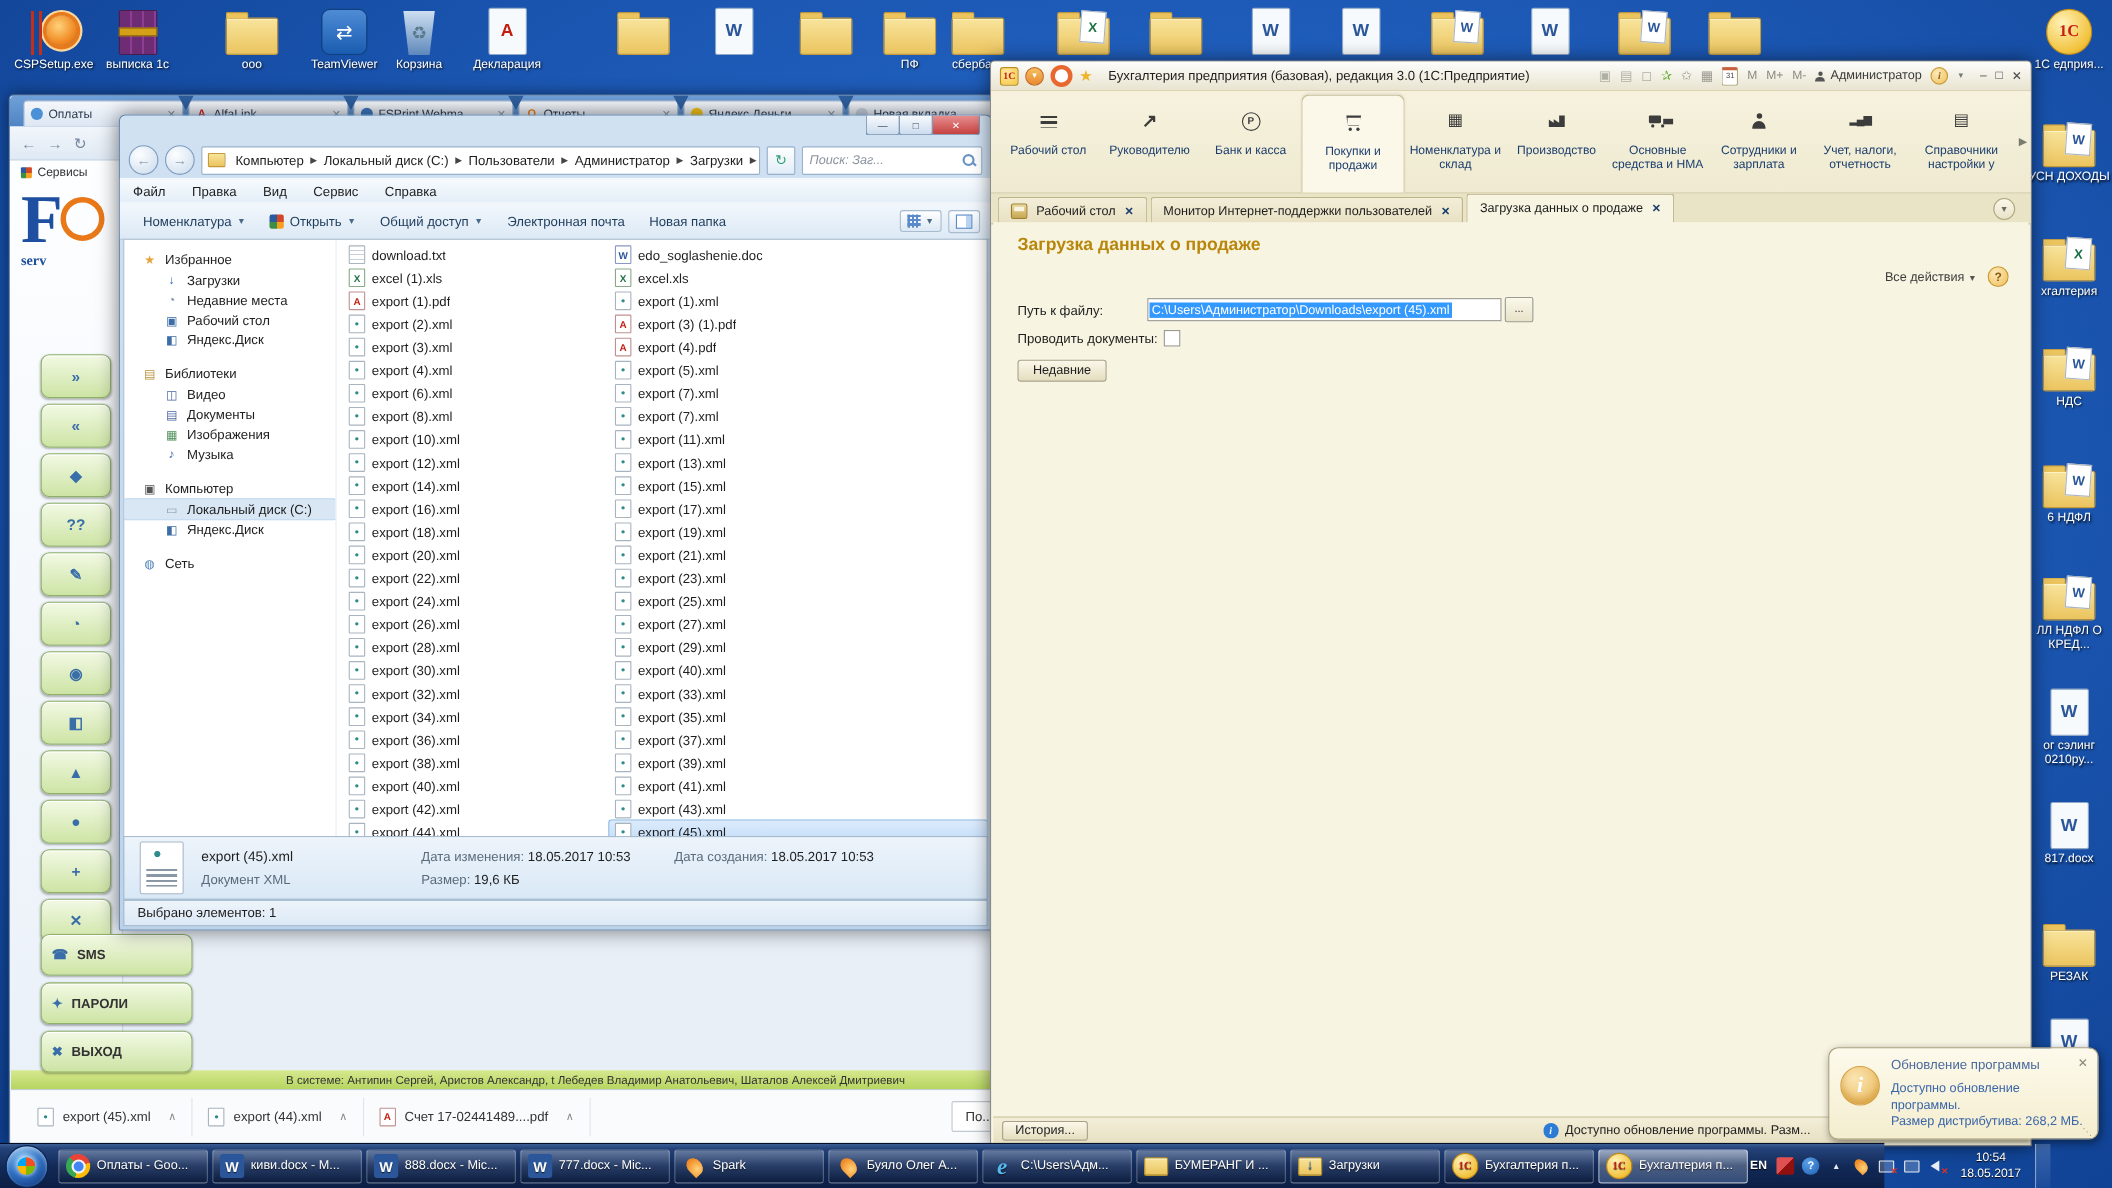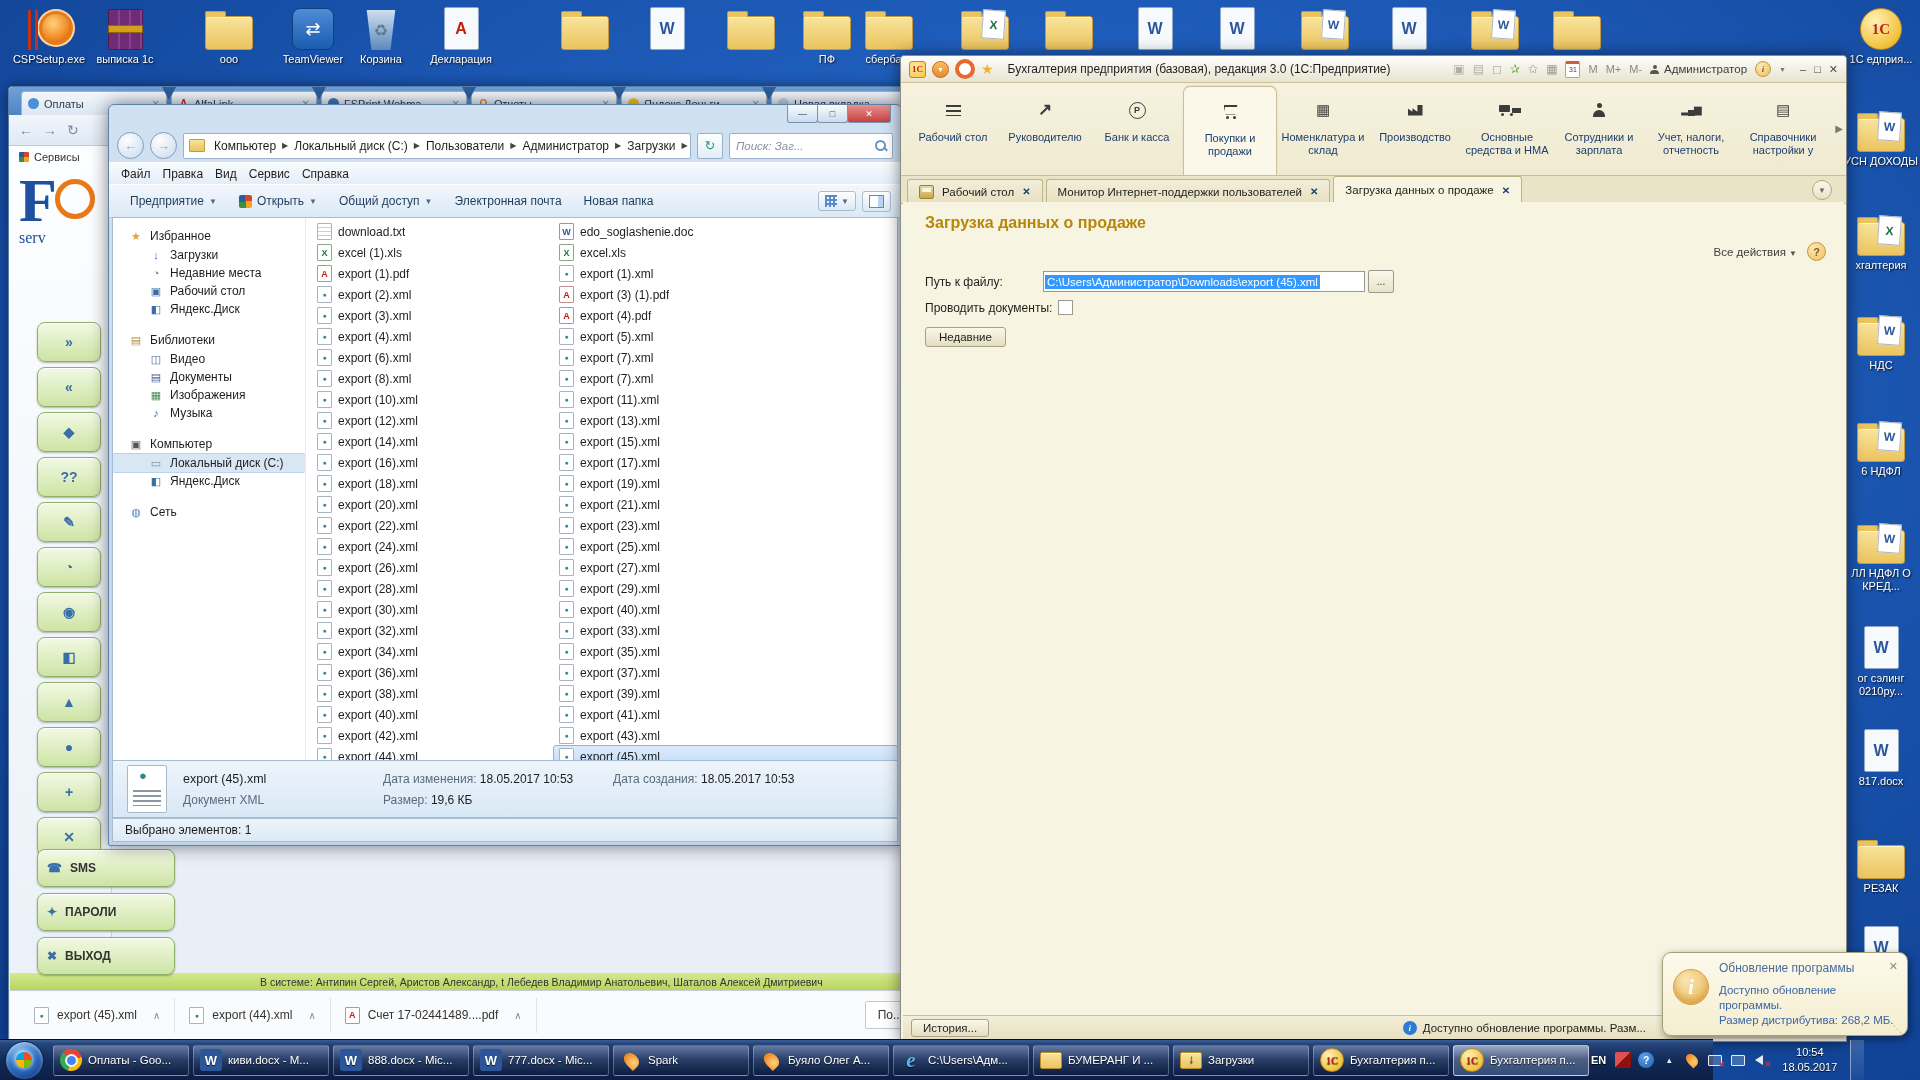--- a/index.html
+++ b/index.html
@@ -51,21 +51,21 @@
         border-top:13px solid #2E5E9E;align-self:flex-start;margin:0 -5px;position:relative;z-index:1}
   .bbar{height:30px;background:linear-gradient(#F2F6FB,#DFE9F4);border-bottom:1px solid #BCCCE0;display:flex;
         align-items:center;padding:0 10px;gap:10px;color:#7A8AA0;font-size:14px}
   .bside{position:absolute;left:0;top:59px;width:102px;bottom:66px;background:linear-gradient(#FDFEFF,#EAF1F8);
         border-right:1px solid #C8D4E4}
   .bserv{font-size:11px;color:#333;padding:5px 0 0 10px;display:flex;gap:5px;align-items:center}
   .servgrid{width:10px;height:10px;background:conic-gradient(#D24726 0 25%,#F5A01E 0 50%,#3C8E44 0 75%,#2C5AA0 0 100%);border-radius:1px}
   .flogo{position:relative;margin:10px 0 0 10px;width:84px;height:86px}
   .flogo .f{font-size:62px;font-weight:bold;color:#1E4FA0;font-family:"Liberation Serif",serif;line-height:.9}
   .flogo .ring{position:absolute;left:36px;top:6px;width:30px;height:30px;border:5px solid #E87818;border-radius:50%}
-  .flogo .sub{font-size:16px;color:#1E4FA0;font-family:"Liberation Serif",serif;font-weight:normal}
+  .flogo .sub{font-size:13px;color:#1E4FA0;font-family:"Liberation Serif",serif;font-weight:bold}
   .sbtn{position:absolute;left:28px;width:62px;height:38px;border:1px solid #8FB06A;border-radius:8px;
         background:linear-gradient(#F2F9E4,#CDE4A4);box-shadow:inset 0 1px 0 #fff,0 1px 2px rgba(0,0,0,.3);
         font-size:14px;color:#3A6EA8;display:flex;align-items:center;justify-content:center;font-weight:bold}
   .sbtn-wide{width:118px;height:36px;justify-content:flex-start;gap:8px;padding:0 9px;color:#333;font-size:12px}
   .sbtn-wide .sg{color:#3A6EA8}
   .bstrip{position:absolute;left:1px;right:1px;bottom:48px;height:18px;background:linear-gradient(#D6E88E,#B4D45E);
         font-size:10.5px;color:#333;display:flex;align-items:center;padding-left:250px;white-space:nowrap;overflow:hidden}
   .bdl{position:absolute;left:1px;right:1px;bottom:0;height:48px;background:#FAFBFC;border-top:1px solid #C8CDD4;
         display:flex;align-items:center;padding-left:10px}
   .dl-item{display:flex;align-items:center;gap:8px;padding:9px 14px;border-right:1px solid #E0E4EA;font-size:12px;color:#333}
@@ -99,21 +99,21 @@
   .crumb{padding:2px 4px;white-space:nowrap}
   .crumb-sep{color:#444;font-size:8px;padding:0 2px}
   .crumb-dd{margin-left:auto;color:#667;font-size:8px;padding-right:3px}
   .e-refresh{width:24px;height:24px;border:1px solid #98B1CC;background:linear-gradient(#FDFEFF,#E2EDF8);flex:none;
         border-radius:2px;color:#2E9E6E;font-size:13px;display:flex;align-items:center;justify-content:center}
   .e-search{width:150px;height:24px;background:#fff;border:1px solid #98B1CC;border-radius:2px;display:flex;flex:none;
         align-items:center;justify-content:space-between;padding:0 6px;font-size:11.5px;color:#8A929E;font-style:italic}
   .mag{width:7px;height:7px;border:2px solid #6A94C4;border-radius:50%;position:relative}
   .mag::after{content:"";position:absolute;left:6px;top:6px;width:5px;height:2px;background:#6A94C4;transform:rotate(45deg)}
   .e-menu{height:21px;background:linear-gradient(#F6FAFD,#E4EEF8);display:flex;align-items:center;
-        padding-left:12px;gap:12px;font-size:12px;color:#1E1E1E;border-top:1px solid #fff}
+        padding-left:12px;gap:24px;font-size:12px;color:#1E1E1E;border-top:1px solid #fff}
   .e-cmd{height:32px;background:linear-gradient(#F2F7FC,#DCE9F5);border-top:1px solid #fff;border-bottom:1px solid #B8CCE0;
         display:flex;align-items:center;padding:0 10px;font-size:12px;color:#1E3C5C}
   .cmd-item{display:flex;align-items:center;gap:5px;padding:4px 11px;border-radius:3px}
   .cmd-arrow{font-size:8px;color:#4A6A8A}
   .office-ico{width:13px;height:13px;background:conic-gradient(#D24726 0 25%,#F5A01E 0 50%,#3C8E44 0 75%,#2C5AA0 0 100%);border-radius:2px}
   .cmd-right{margin-left:auto;display:flex;gap:6px;align-items:center}
   .views-btn,.prev-btn{display:flex;align-items:center;gap:4px;border:1px solid #A8BCCF;
         background:linear-gradient(#fff,#DCE8F4);border-radius:3px;padding:3px 6px}
   .vgrid{width:12px;height:12px;background:repeating-linear-gradient(#5A8AC8 0 2px,transparent 2px 4px),
         repeating-linear-gradient(90deg,#5A8AC8 0 2px,transparent 2px 4px)}
@@ -615,21 +615,21 @@
   <div class="e-menu" id="exp-menu">
       <span>Файл</span>
       <span>Правка</span>
       <span>Вид</span>
       <span>Сервис</span>
       <span>Справка</span>
     </div>
   <div class="e-cmd">
     <span id="exp-toolbar" style="display:flex;align-items:center">
         <span class="cmd-item">
-          <span>Предприятие</span>
+          <span>Номенклатура</span>
           <span class="cmd-arrow">▼</span>
         </span>
         <span class="cmd-item">
           <span class="office-ico"></span>
           <span>Открыть</span>
           <span class="cmd-arrow">▼</span>
         </span>
         <span class="cmd-item">
           <span>Общий доступ</span>
           <span class="cmd-arrow">▼</span>

